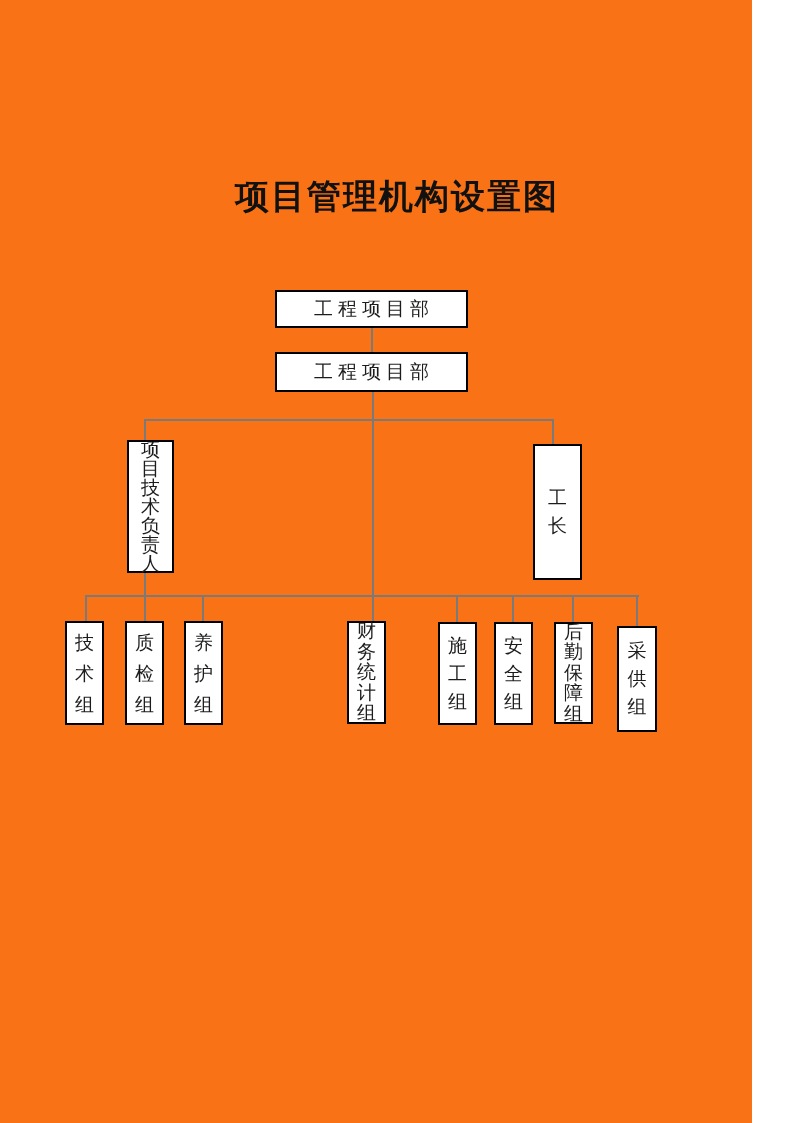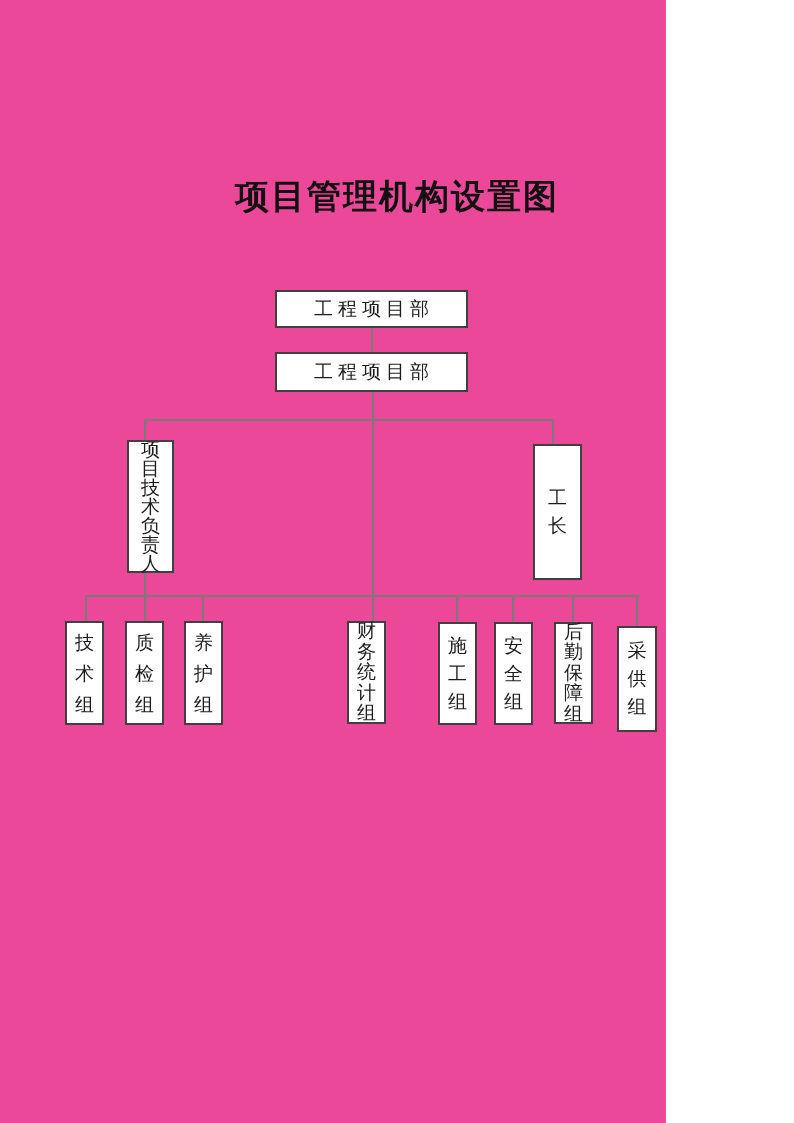--- a/index.html
+++ b/index.html
@@ -1,36 +1,36 @@
 <!DOCTYPE html>
 <html><head>
 <meta charset="utf-8">
 <style>
   html,body{margin:0;padding:0;background:#ffffff;}
   .page{
     position:relative;
-    width:666px;height:1123px;
-    background:#ec4899;
+    width:752px;height:1123px;
+    background:#f97316;
     font-family:"Liberation Serif","DejaVu Serif",serif;
     overflow:hidden;
   }
   .title{
     position:absolute;
     left:0;top:174px;width:794px;
     margin:0;
     text-align:center;
     font-size:34px;
     font-weight:bold;
     color:#111111;
     letter-spacing:2px;
   }
   .node{
     position:absolute;
     box-sizing:border-box;
-    border:2px solid #404040;
+    border:2px solid #000000;
     background:#ffffff;
     display:flex;
     align-items:center;
     justify-content:center;
     font-size:19px;
     color:#1c1c1c;
   }
   .node.horiz span{
     letter-spacing:5px;
     padding-left:5px;

